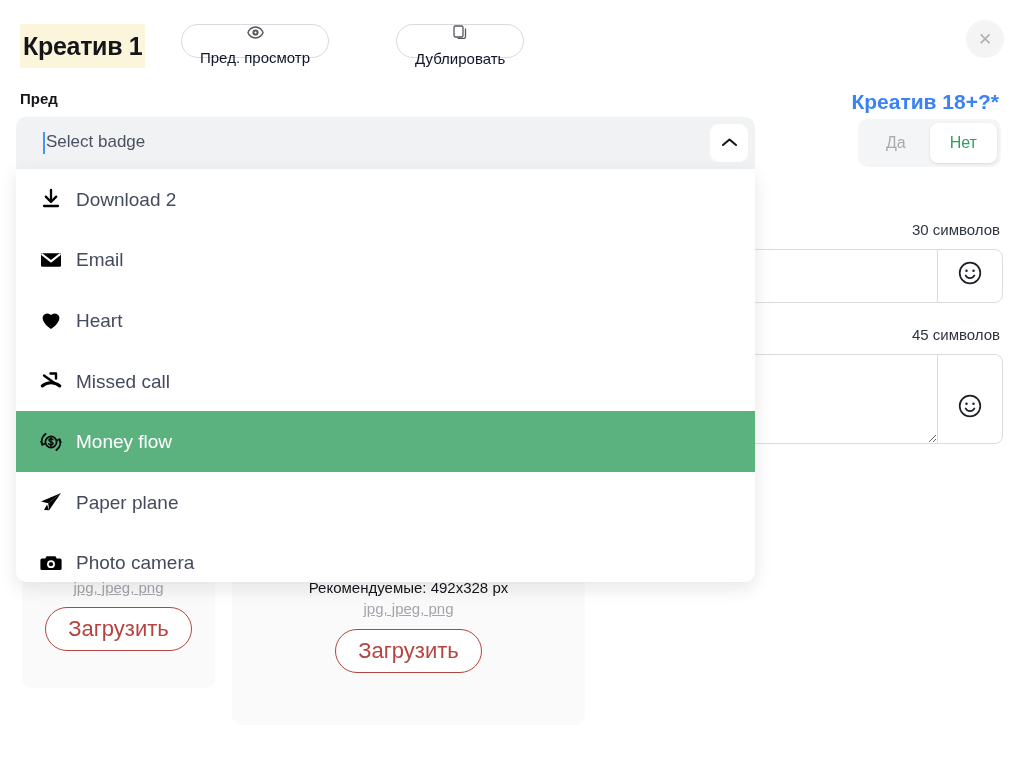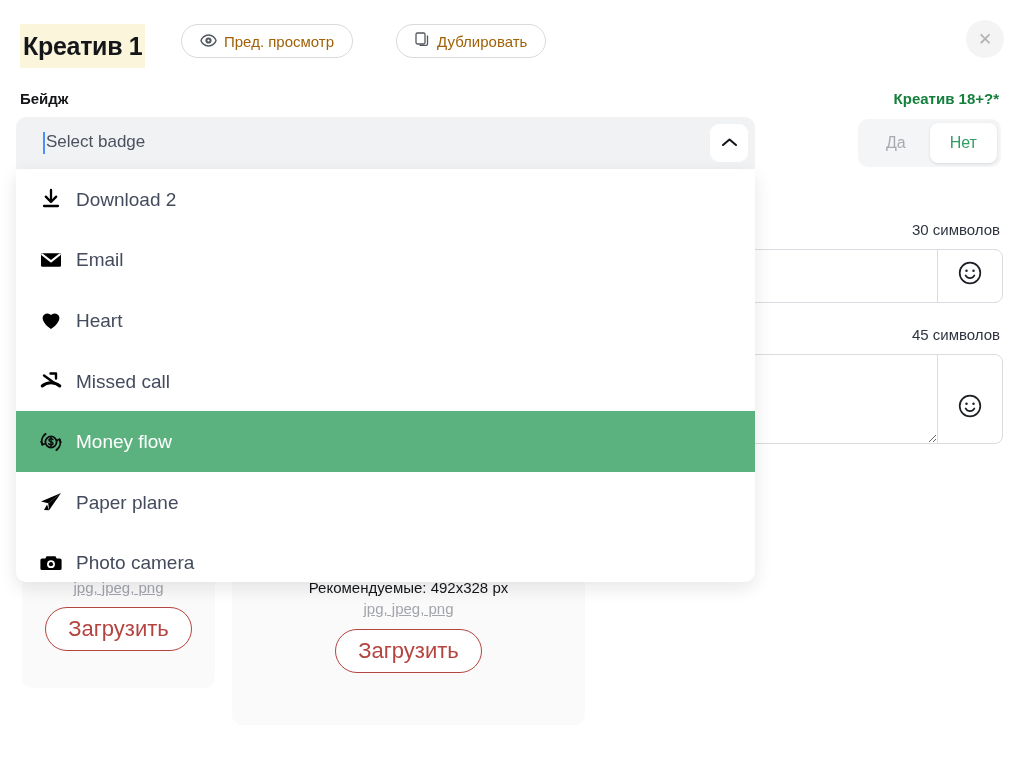--- a/index.html
+++ b/index.html
@@ -38,23 +38,24 @@
     top: 24px;
     height: 34px;
     border: 1px solid #d8dade;
     border-radius: 19px;
     background: #ffffff;
     display: flex;
     align-items: center;
     gap: 7px;
     padding: 0 18px;
     font-size: 15px;
-    color: #a16207;
-    box-sizing: border-box;
-    cursor: pointer;
+    color: #0f172a;
+    box-sizing: border-box;
+    cursor: pointer;
+    flex-direction: column;
   }
   .pill-btn.preview { left: 181px; }
   .pill-btn.duplicate { left: 396px; }
 
   .close-btn {
     position: absolute;
     right: 20px; top: 20px;
     width: 38px; height: 38px;
     border-radius: 50%;
     background: #f4f4f5;
@@ -144,23 +145,23 @@
     flex: none;
     color: #000000;
   }
   .dd-item.active .dd-icon { color: #0d0d0d; }
   .dd-label { line-height: 1; }
 
   
   .age-label {
     position: absolute;
     right: 25px; top: 90px;
-    font-size: 15px;
+    font-size: 21px;
     font-weight: bold;
-    color: #15803d;
+    color: #3b82f6;
   }
   .segmented {
     position: absolute;
     right: 23px; top: 119px;
     width: 143px; height: 48px;
     background: #f4f5f6;
     border-radius: 10px;
     display: flex;
     align-items: center;
     padding: 4px;
@@ -343,21 +344,21 @@
   <div class="fmt-text">jpg, jpeg, png</div>
   <button class="upload-btn">Загрузить</button>
 </div>
 
 <div class="upload-card right">
   <div class="rec-text">Рекомендуемые: 492x328 px</div>
   <div class="fmt-text">jpg, jpeg, png</div>
   <button class="upload-btn">Загрузить</button>
 </div>
 
-<div class="field-label">Бейдж</div>
+<div class="field-label">Пред</div>
 
 <div class="select-control">
   <div class="caret-cursor"></div>
   <div class="select-placeholder">Select badge</div>
   <div class="select-caret-wrap">
     <span>
       <svg width="17" height="11" viewBox="0 0 17 11">
         <path d="M2 8 L8.5 2.5 L15 8" fill="none" stroke="#14161a" stroke-width="2.1" stroke-linecap="round" stroke-linejoin="round"></path>
       </svg>
     </span>

